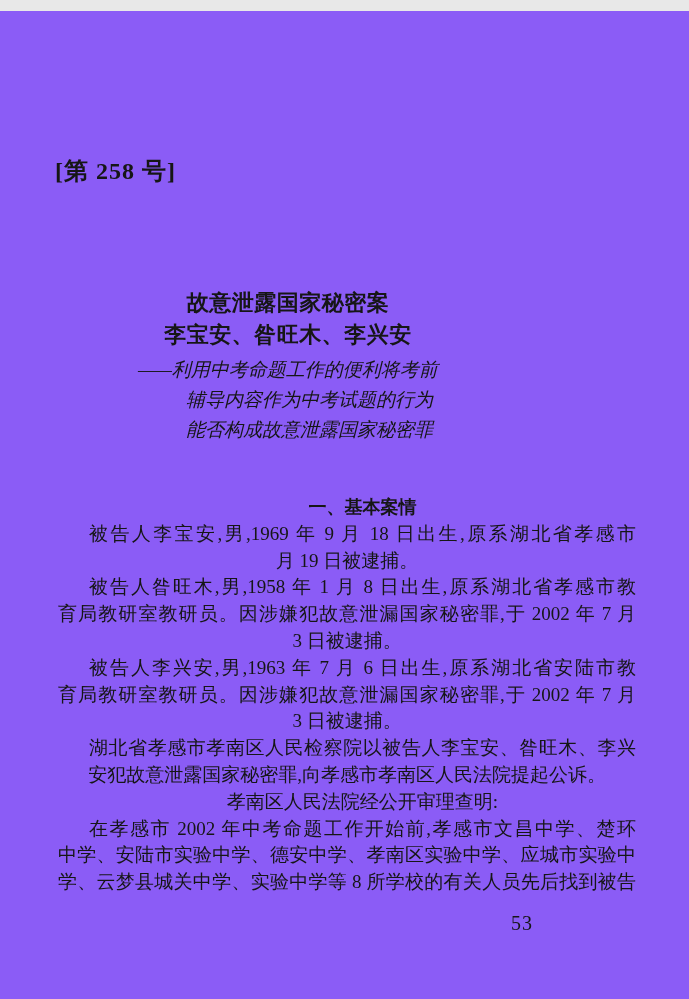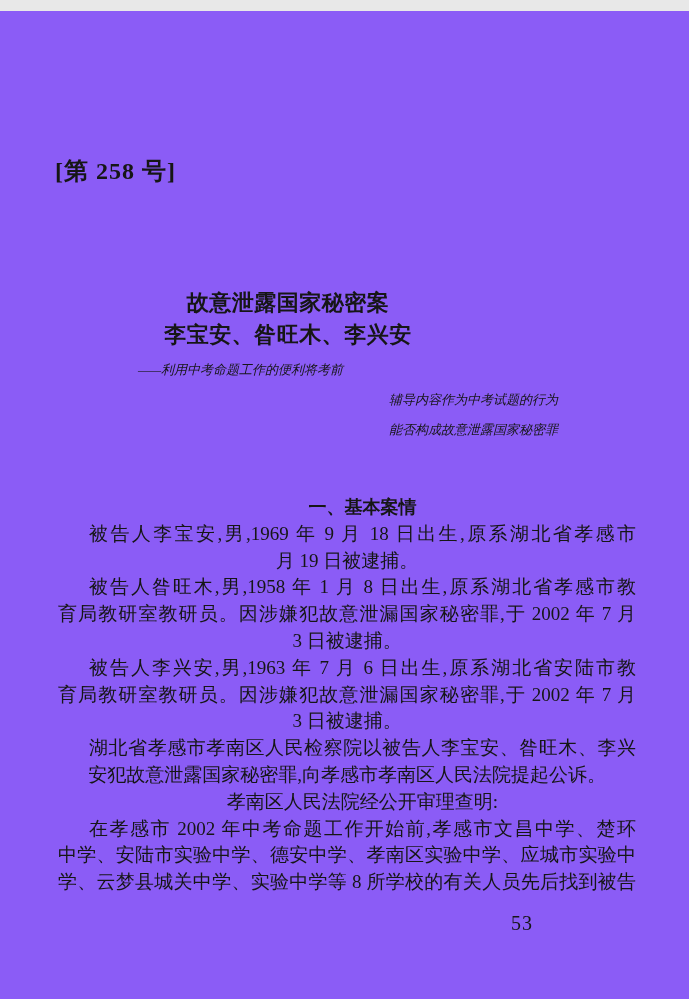--- a/index.html
+++ b/index.html
@@ -37,27 +37,27 @@
     letter-spacing: 0.5px;
     white-space: nowrap;
   }
   .subtitle-block {
     position: absolute;
     left: 138px;
     top: 344px;
     width: 420px;
   }
   .subtitle-line {
-    font-size: 13px;
+    font-size: 19px;
     font-style: italic;
     font-weight: 500;
     line-height: 30px;
     white-space: nowrap;
   }
-  .subtitle-line:not(:first-child) { padding-left: 48px; text-align: right; }
+  .subtitle-line:not(:first-child) { padding-left: 48px; }
   .body-block {
     position: absolute;
     left: 58px;
     top: 483px;
     width: 578px;
   }
   .body-line {
     font-size: 19px;
     line-height: 26.8px;
     height: 26.8px;

